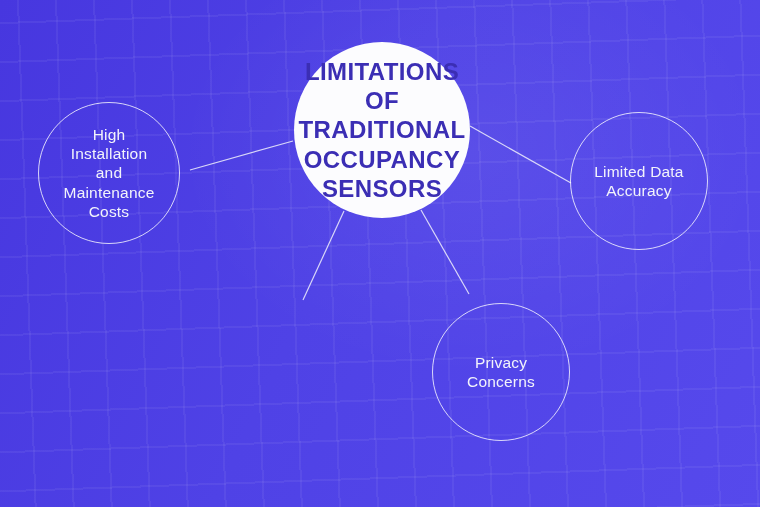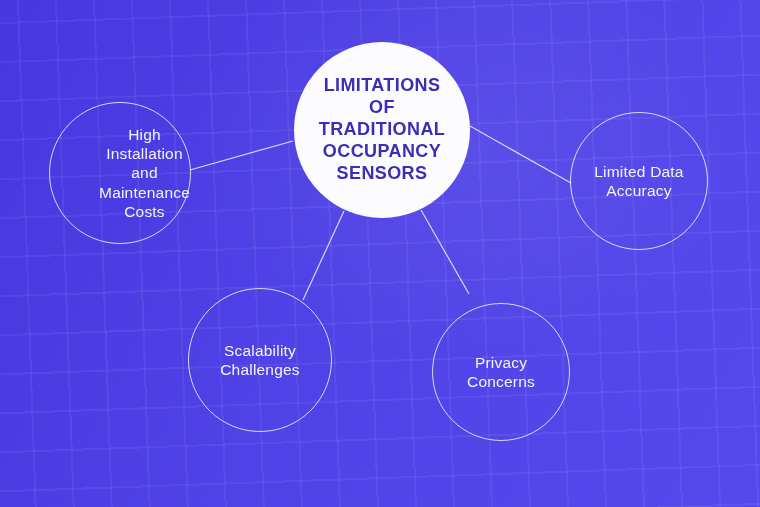--- a/index.html
+++ b/index.html
@@ -57,37 +57,37 @@
     white-space: pre-line;
     text-align: center;
   }
   .node-center {
     left: 294px; top: 42px;
     width: 176px; height: 176px;
     background: var(--center-fill);
   }
   .node-center .label {
     color: var(--center-text);
-    font-size: 18px;
+    font-size: 24px;
     font-weight: 700;
     line-height: 1.22;
     letter-spacing: 0.4px;
   }
   .node-outline {
     border: 1px solid var(--node-border);
     background: transparent;
   }
   .node-outline .label {
     color: var(--node-text);
     font-size: 15.5px;
     font-weight: 400;
     line-height: 1.25;
     letter-spacing: 0.2px;
   }
-  .node-high-costs   { left: 49px;  top: 102px; width: 142px; height: 142px; justify-content: flex-end; }
+  .node-high-costs   { left: 38px;  top: 102px; width: 142px; height: 142px; }
   .node-accuracy     { left: 570px; top: 112px; width: 138px; height: 138px; }
   .node-scalability  { left: 188px; top: 288px; width: 144px; height: 144px; }
   .node-privacy      { left: 432px; top: 303px; width: 138px; height: 138px; }
 </style>
 </head>
 <body>
 
 <div class="canvas">
 
   <svg class="connectors" viewBox="0 0 760 507" xmlns="http://www.w3.org/2000/svg" aria-hidden="true">
@@ -111,23 +111,19 @@
 and
 Maintenance
 Costs</span>
   </div>
 
   <div class="node node-outline node-accuracy">
     <span class="label">Limited Data
 Accuracy</span>
   </div>
 
-  <div class="node node-outline node-scalability">
-    <span class="label">Scalability
-Challenges</span>
-  </div>
 
   <div class="node node-outline node-privacy">
     <span class="label">Privacy
 Concerns</span>
   </div>
 
 </div>
 
 </body></html>

